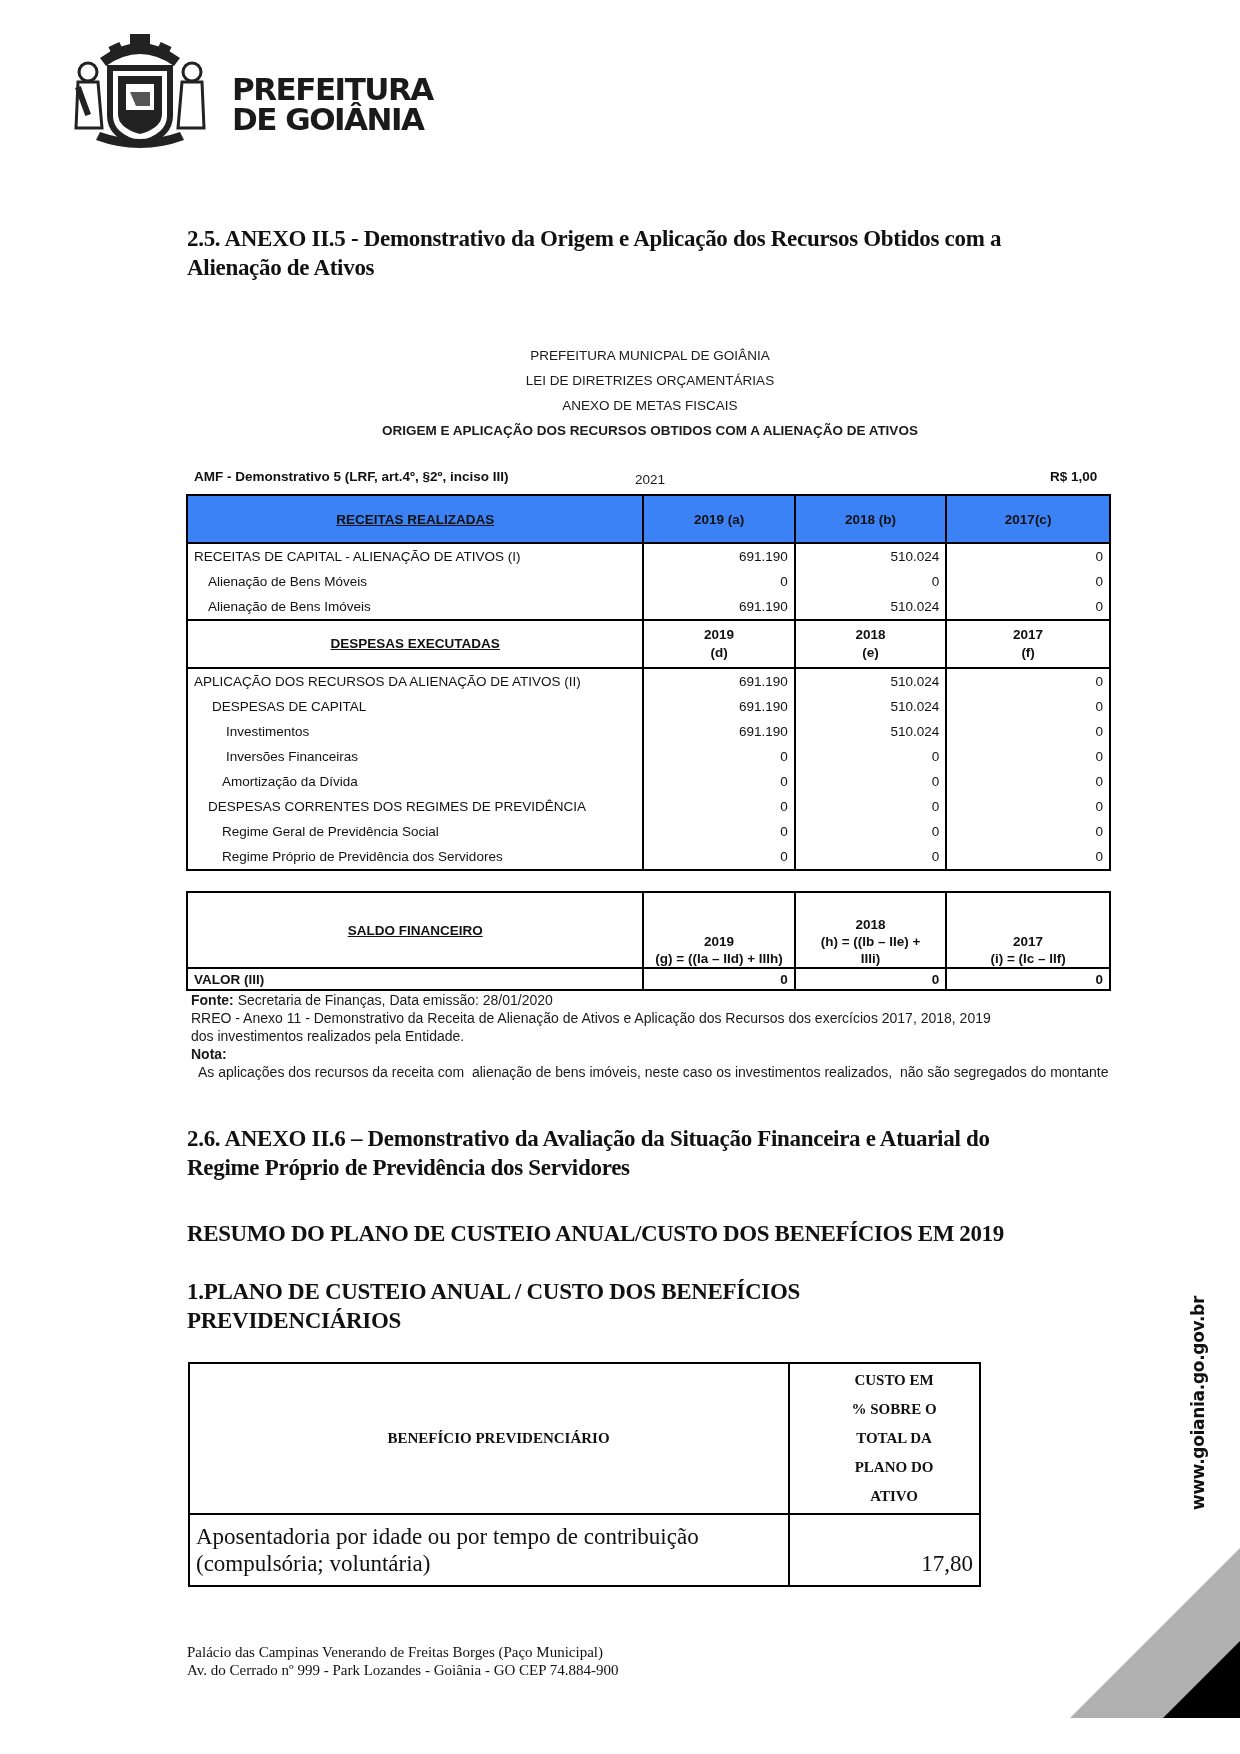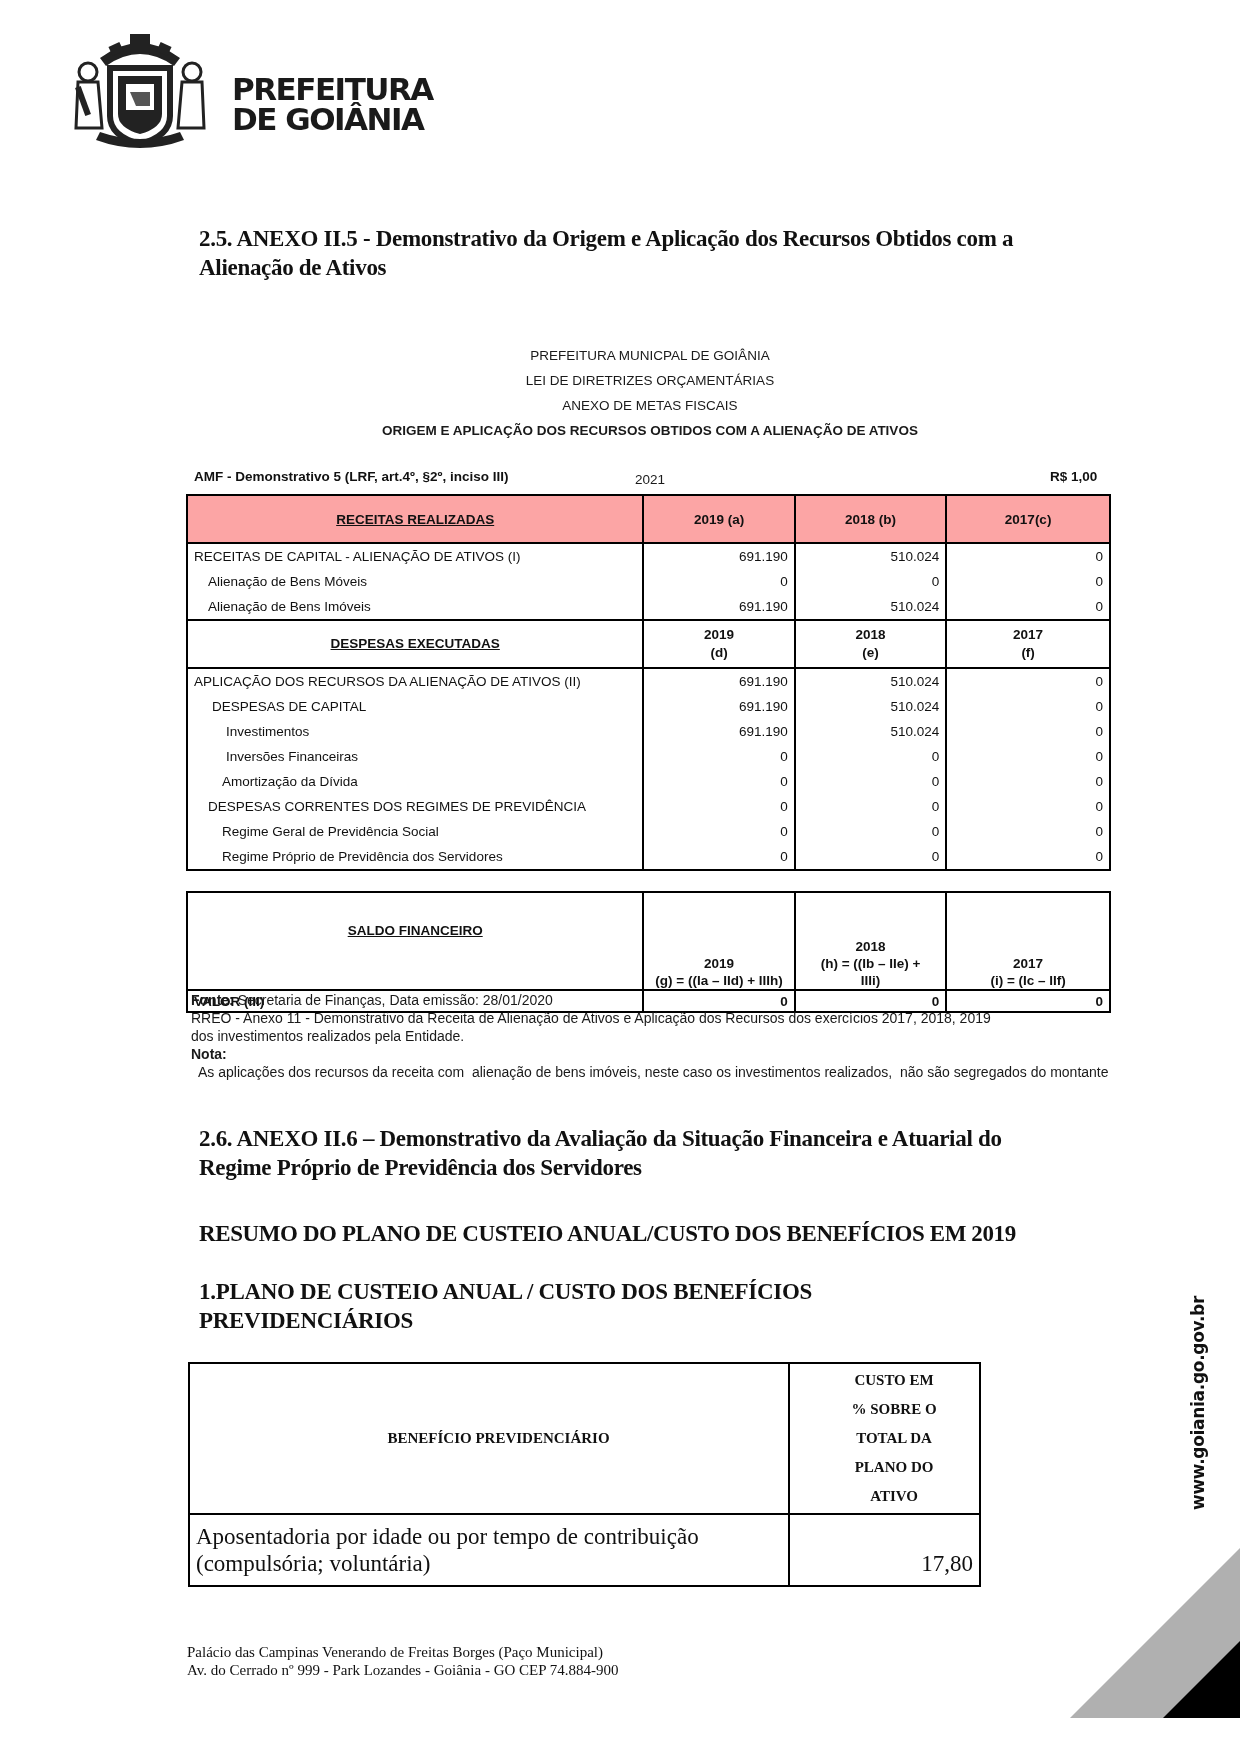--- a/index.html
+++ b/index.html
@@ -4,57 +4,57 @@
   <style>
     html, body { margin: 0; padding: 0; background: #ffffff; }
     body { width: 1240px; height: 1754px; position: relative; overflow: hidden; color: #111; }
     .abs { position: absolute; }
 
     
     .logo { left: 66px; top: 28px; width: 148px; height: 128px; }
     .brand { left: 232px; top: 74px; font-family: "DejaVu Sans", sans-serif; font-weight: bold; font-size: 31px; line-height: 30px; letter-spacing: -1.5px; color: #1a1a1a; }
 
     
-    .h-serif { font-family: "Liberation Serif", serif; font-weight: bold; color: #111; margin-left: 12px; }
+    .h-serif { font-family: "Liberation Serif", serif; font-weight: bold; color: #111; }
     .sec25 { left: 187px; top: 224px; width: 930px; font-size: 23px; line-height: 29px; letter-spacing: -0.3px; }
     .sec26 { left: 187px; top: 1124px; width: 930px; font-size: 23px; line-height: 29px; letter-spacing: -0.3px; }
     .resumo { left: 187px; top: 1221px; width: 940px; font-size: 23px; letter-spacing: -0.4px; }
     .plano { left: 187px; top: 1277px; width: 800px; font-size: 23px; line-height: 29px; letter-spacing: -0.3px; }
 
     
     .caption { left: 160px; width: 980px; text-align: center; font-family: "Liberation Sans", sans-serif; font-size: 13.5px; color: #1a1a1a; }
     .cap-bold { font-weight: bold; }
     .amf { left: 194px; top: 469px; font-family: "Liberation Sans", sans-serif; font-weight: bold; font-size: 13.5px; }
     .unit { left: 1050px; top: 469px; font-family: "Liberation Sans", sans-serif; font-weight: bold; font-size: 13.5px; }
 
     
     table { border-collapse: collapse; font-family: "Liberation Sans", sans-serif; font-size: 13.5px; }
     .t-main { left: 186px; top: 494px; width: 925px; }
     .t-main td, .t-main th { padding: 0 6px; height: 25px; }
     .t-main .col1 { width: 446px; }
     .t-main .col2, .t-main .col3 { width: 148px; }
     .t-main .col4 { width: 160px; }
-    .hdr-gray th { background: #fca5a5; height: 46px; border-top: 2.5px solid #000; border-bottom: 2.5px solid #000; font-weight: bold; text-align: center; }
+    .hdr-gray th { background: #3b82f6; height: 46px; border-top: 2.5px solid #000; border-bottom: 2.5px solid #000; font-weight: bold; text-align: center; }
     .hdr-white th { background: #fff; height: 46px; border-top: 2.5px solid #000; border-bottom: 2.5px solid #000; font-weight: bold; text-align: center; line-height: 18px; }
     .u { text-decoration: underline; }
     .t-main td.num, .t-saldo td.num { text-align: right; }
     .bl { border-left: 2.5px solid #000; }
     .br { border-right: 2.5px solid #000; }
     .bb { border-bottom: 2.5px solid #000; }
     .ind1 { padding-left: 20px !important; }
     .ind2 { padding-left: 38px !important; }
     .ind3 { padding-left: 34px !important; }
 
     
     .t-saldo { left: 186px; top: 891px; width: 925px; }
     .t-saldo .col1 { width: 446px; }
     .t-saldo .col2, .t-saldo .col3 { width: 148px; }
     .t-saldo .col4 { width: 160px; }
     .t-saldo th { border: 2.5px solid #000; font-weight: bold; text-align: center; height: 74px; padding: 0 4px; line-height: 17px; vertical-align: bottom; }
-    .t-saldo th.first { vertical-align: middle; padding-bottom: 22px; }
+    .t-saldo th.first { vertical-align: middle; padding-bottom: 0; }
     .t-saldo td { border: 2.5px solid #000; font-weight: bold; height: 20px; padding: 0 6px; }
 
     
     .notes { left: 191px; top: 991px; width: 920px; font-family: "Liberation Sans", sans-serif; font-size: 14px; line-height: 18px; color: #1a1a1a; }
     .notes b { font-weight: bold; }
 
     
     .t-ben { left: 188px; top: 1362px; width: 793px; font-family: "Liberation Serif", serif; }
     .t-ben th { border: 2px solid #000; font-weight: bold; font-size: 15px; line-height: 29px; padding-left: 20px; }
     .t-ben th.left { width: 612px; height: 147px; text-align: center; }

